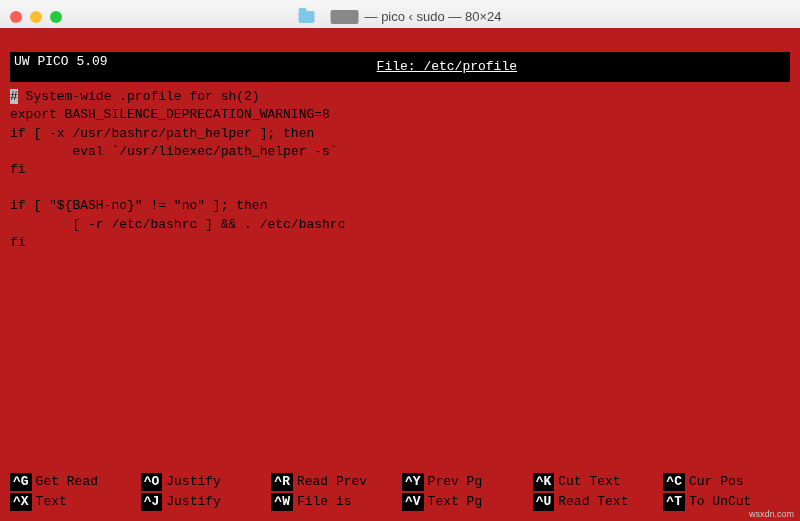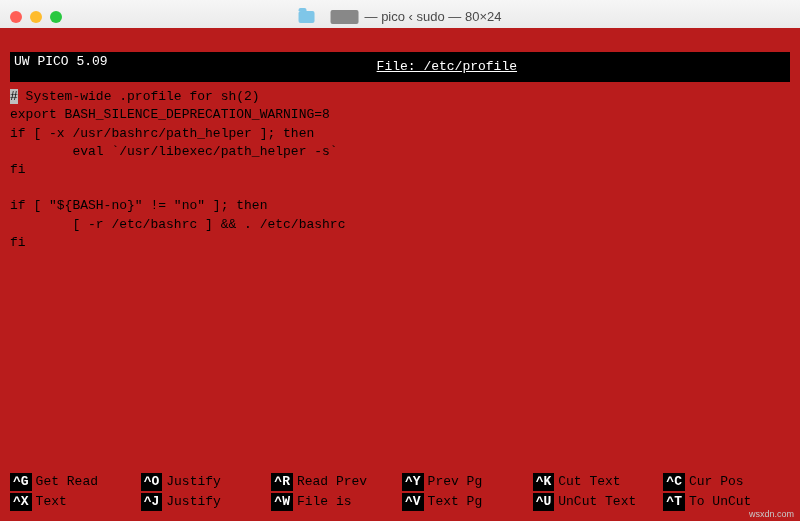--- a/index.html
+++ b/index.html
@@ -95,21 +95,21 @@
     <div class="sc">
         <span class="sc-key">^W</span>
         <span class="sc-label">File is</span>
       </div>
     <div class="sc">
         <span class="sc-key">^V</span>
         <span class="sc-label">Text Pg</span>
       </div>
     <div class="sc">
         <span class="sc-key">^U</span>
-        <span class="sc-label">UnCut Text</span>
+        <span class="sc-label">Read Text</span>
       </div>
     <div class="sc">
         <span class="sc-key">^T</span>
         <span class="sc-label">To UnCut</span>
       </div>
   </div>
 
   <div class="watermark">wsxdn.com</div>
 </div>
 

